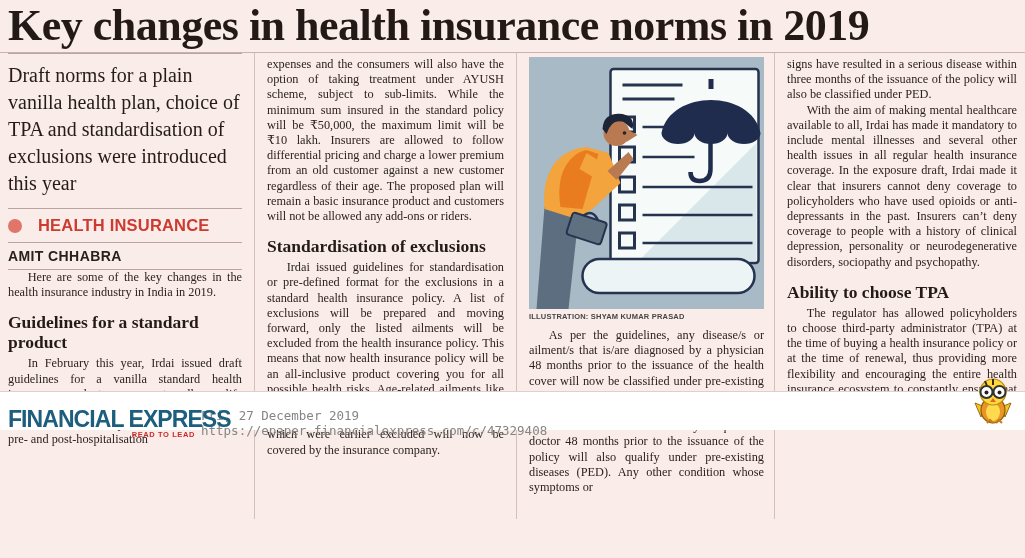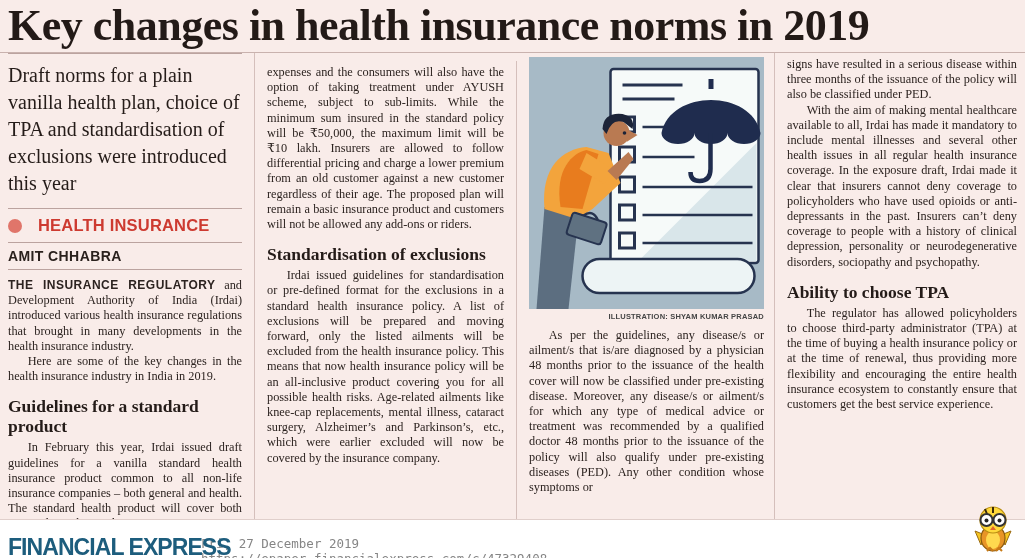--- a/index.html
+++ b/index.html
@@ -1,29 +1,29 @@
 <!DOCTYPE html>
 <html><head>
 <meta charset="utf-8">
 <style>
   * { margin:0; padding:0; box-sizing:border-box; }
   html,body { width:1025px; height:558px; overflow:hidden; }
   body { background:#f9ece9; font-family:"Liberation Serif","DejaVu Serif",serif; color:#2a211d; }
-  .page { position:relative; width:1025px; height:558px; }
+  .page { position:relative; width:1025px; height:430px; }
 
   
   .headline { padding:1px 8px 0 8px; font-size:44px; line-height:50px; font-weight:600;
               letter-spacing:-0.5px; color:#231a17; white-space:nowrap; }
   .headline-rule { border-top:1px solid #c9b2ae; margin:1px 0 0 0; }
 
   
   .columns { display:flex; padding:0 8px; height:466px; overflow:hidden; }
   .col { overflow:hidden; }
   .col1 { width:247px; padding:0 12px 11px 0; }
-  .col2 { width:262px; padding:4px 12px 0 12px;margin-top:8px; }
+  .col2 { width:262px; padding:4px 12px 0 12px; }
   .col3 { width:258px; padding:4px 10px 0 12px; }
   .col4 { flex:1; padding:4px 0 4px 12px; }
   .col1,.col2,.col3 { border-right:1px solid #d5bfbb; }
 
   .hr { border-top:1px solid #bba39f; }
 
   .standfirst { font-size:20px; line-height:27px; color:#251c19; margin:8px 0 11px 0; font-weight:500; }
 
   .kicker { display:flex; align-items:center; gap:16px; padding:7px 0 7px 0;
             font-family:"Liberation Sans","DejaVu Sans",sans-serif; font-weight:bold;
@@ -36,21 +36,21 @@
   p.body { font-size:12.3px; line-height:15.2px; text-align:justify; color:#2c2320; }
   p.body.indent { text-indent:1.6em; }
   p.first { margin-top:8px; }
   .leadin { font-family:"Liberation Sans","DejaVu Sans",sans-serif; font-weight:bold;
             font-size:12px; letter-spacing:0.5px; }
 
   h2.subhead { font-size:17.5px; line-height:20px; font-weight:600; color:#241b18; margin:12px 0 4px 0; }
 
   .illu-wrap { width:100%; }
   .illu-wrap svg { display:block; width:100%; height:252px; }
-  .caption { text-align:right; font-family:"Liberation Sans","DejaVu Sans",sans-serif;
+  .caption { font-family:"Liberation Sans","DejaVu Sans",sans-serif;
              font-weight:bold; font-size:7.5px; letter-spacing:0.2px; color:#454545; margin:3px 0 7px 0; }
 
   .attribution { text-align:right; font-style:italic; font-weight:bold; font-size:12.5px;
                  line-height:16.5px; margin-top:12px; color:#2c2320; }
 
   
   .footer { position:absolute; left:0; right:0; bottom:0; height:39px; background:#ffffff;
             border-top:1px solid #e0cfcb; display:flex; padding:16px 8px; }
   .fe-logo { width:187px; flex:0 0 auto; }
   .fe-name { font-family:"Liberation Sans","DejaVu Sans",sans-serif; font-weight:bold;
@@ -77,21 +77,20 @@
       <div class="hr"></div>
       <p class="standfirst">Draft norms for a plain vanilla health plan, choice of TPA and standardisation of exclusions were introduced this year</p>
       <div class="hr"></div>
       <div class="kicker">
         <span class="dot"></span>
         <span>HEALTH INSURANCE</span>
       </div>
       <div class="hr"></div>
       <div class="byline">AMIT CHHABRA</div>
       <div class="hr"></div>
-      <p class="body first"><span class="leadin">THE INSURANCE REGULATORY</span><span> and Development Authority of India (Irdai) introduced various health insurance regulations that brought in many developments in the health insurance industry.</span></p>
       <p class="body indent">Here are some of the key changes in the health insurance industry in India in 2019.</p>
       <h2 class="subhead">Guidelines for a standard product</h2>
       <p class="body indent">In February this year, Irdai issued draft guidelines for a vanilla standard health insurance product common to all non-life insurance companies – both general and health. The standard health product will cover both pre- and post-hospitalisation</p>
     </div>
 
     <div class="col col2">
       <p class="body">expenses and the consumers will also have the option of taking treatment under AYUSH scheme, subject to sub-limits. While the minimum sum insured in the standard policy will be ₹50,000, the maximum limit will be ₹10 lakh. Insurers are allowed to follow differential pricing and charge a lower premium from an old customer against a new customer regardless of their age. The proposed plan will remain a basic insurance product and customers will not be allowed any add-ons or riders.</p>
       <h2 class="subhead">Standardisation of exclusions</h2>
       <p class="body indent">Irdai issued guidelines for standardisation or pre-defined format for the exclusions in a standard health insurance policy. A list of exclusions will be prepared and moving forward, only the listed ailments will be excluded from the health insurance policy. This means that now health insurance policy will be an all-inclusive product covering you for all possible health risks. Age-related ailments like knee-cap replacements, mental illness, cataract surgery, Alzheimer’s and Parkinson’s, etc., which were earlier excluded will now be covered by the insurance company.</p>
     </div>

